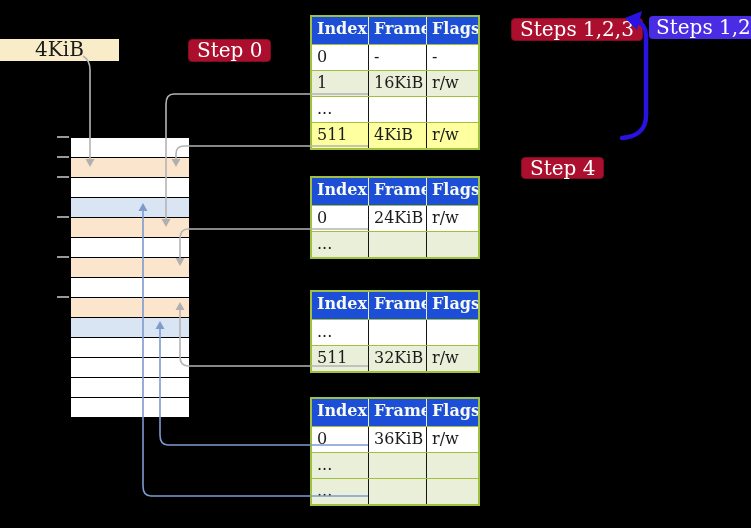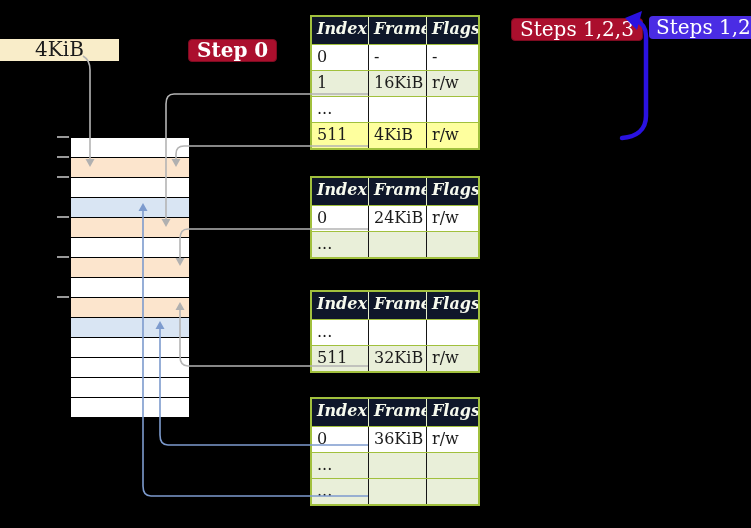--- a/index.html
+++ b/index.html
@@ -16,41 +16,42 @@
   .mrow{flex:1;border-top:1px solid #000;}
   .mrow:first-child{border-top:none;}
   .mrow[data-variant="empty"]{background:#ffffff;}
   .mrow[data-variant="pagetable"]{background:#fce5cd;}
   .mrow[data-variant="mapped"]{background:#d9e5f3;}
   
   .ptable{position:absolute;left:310px;width:170px;border:2px solid #a1c03d;background:#a1c03d;
           box-sizing:border-box;font-size:16px;color:#1b1b1b;}
   .trow{display:flex;height:26px;border-top:1px solid #a1c03d;background:#fff;box-sizing:border-box;}
   .trow:first-child{border-top:none;}
-  .thead{height:27px;background:#0f172a;color:#f7faee;font-weight:bold;font-style:italic;}
+  .thead{height:27px;background:#1d4ed8;color:#f7faee;font-weight:bold;}
   .trow[data-variant="green"]{background:#e9efd9;}
   .trow[data-variant="white"]{background:#ffffff;}
   .trow[data-variant="highlight"]{background:#feff9e;}
   .tc{box-sizing:border-box;padding:2px 0 0 5px;overflow:hidden;}
   .ci{width:56px;}
   .cf{width:58px;border-left:1px solid #161616;}
   .cg{flex:1;border-left:1px solid #161616;}
   .thead .cf,.thead .cg{border-left:1px solid #e6efcb;}
   
   #overlay{position:absolute;left:0;top:0;pointer-events:none;}
 </style>
 </head>
 <body>
 
 <div id="stage">
 
   <div class="lbl lbl-cream" style="left:0;top:39px;width:119px;height:22px;">4KiB</div>
-  <div class="lbl lbl-red" style="left:188px;top:39px;height:21px;font-weight:bold;">Step 0</div>
+  <div class="lbl lbl-red" style="left:188px;top:39px;height:21px;">Step 0</div>
   <div class="lbl lbl-red" style="left:511px;top:18px;height:21px;">Steps 1,2,3</div>
   <div class="lbl lbl-violet" style="left:649px;top:16px;height:23px;line-height:23px;">Steps 1,2,3,4</div>
+  <div class="lbl lbl-red" style="left:521px;top:157px;height:20px;line-height:20px;">Step 4</div>
 
   <div class="memcol">
     <div class="mrow" data-variant="empty"></div>
     <div class="mrow" data-variant="pagetable"></div>
     <div class="mrow" data-variant="empty"></div>
     <div class="mrow" data-variant="mapped"></div>
     <div class="mrow" data-variant="pagetable"></div>
     <div class="mrow" data-variant="empty"></div>
     <div class="mrow" data-variant="pagetable"></div>
     <div class="mrow" data-variant="empty"></div>

